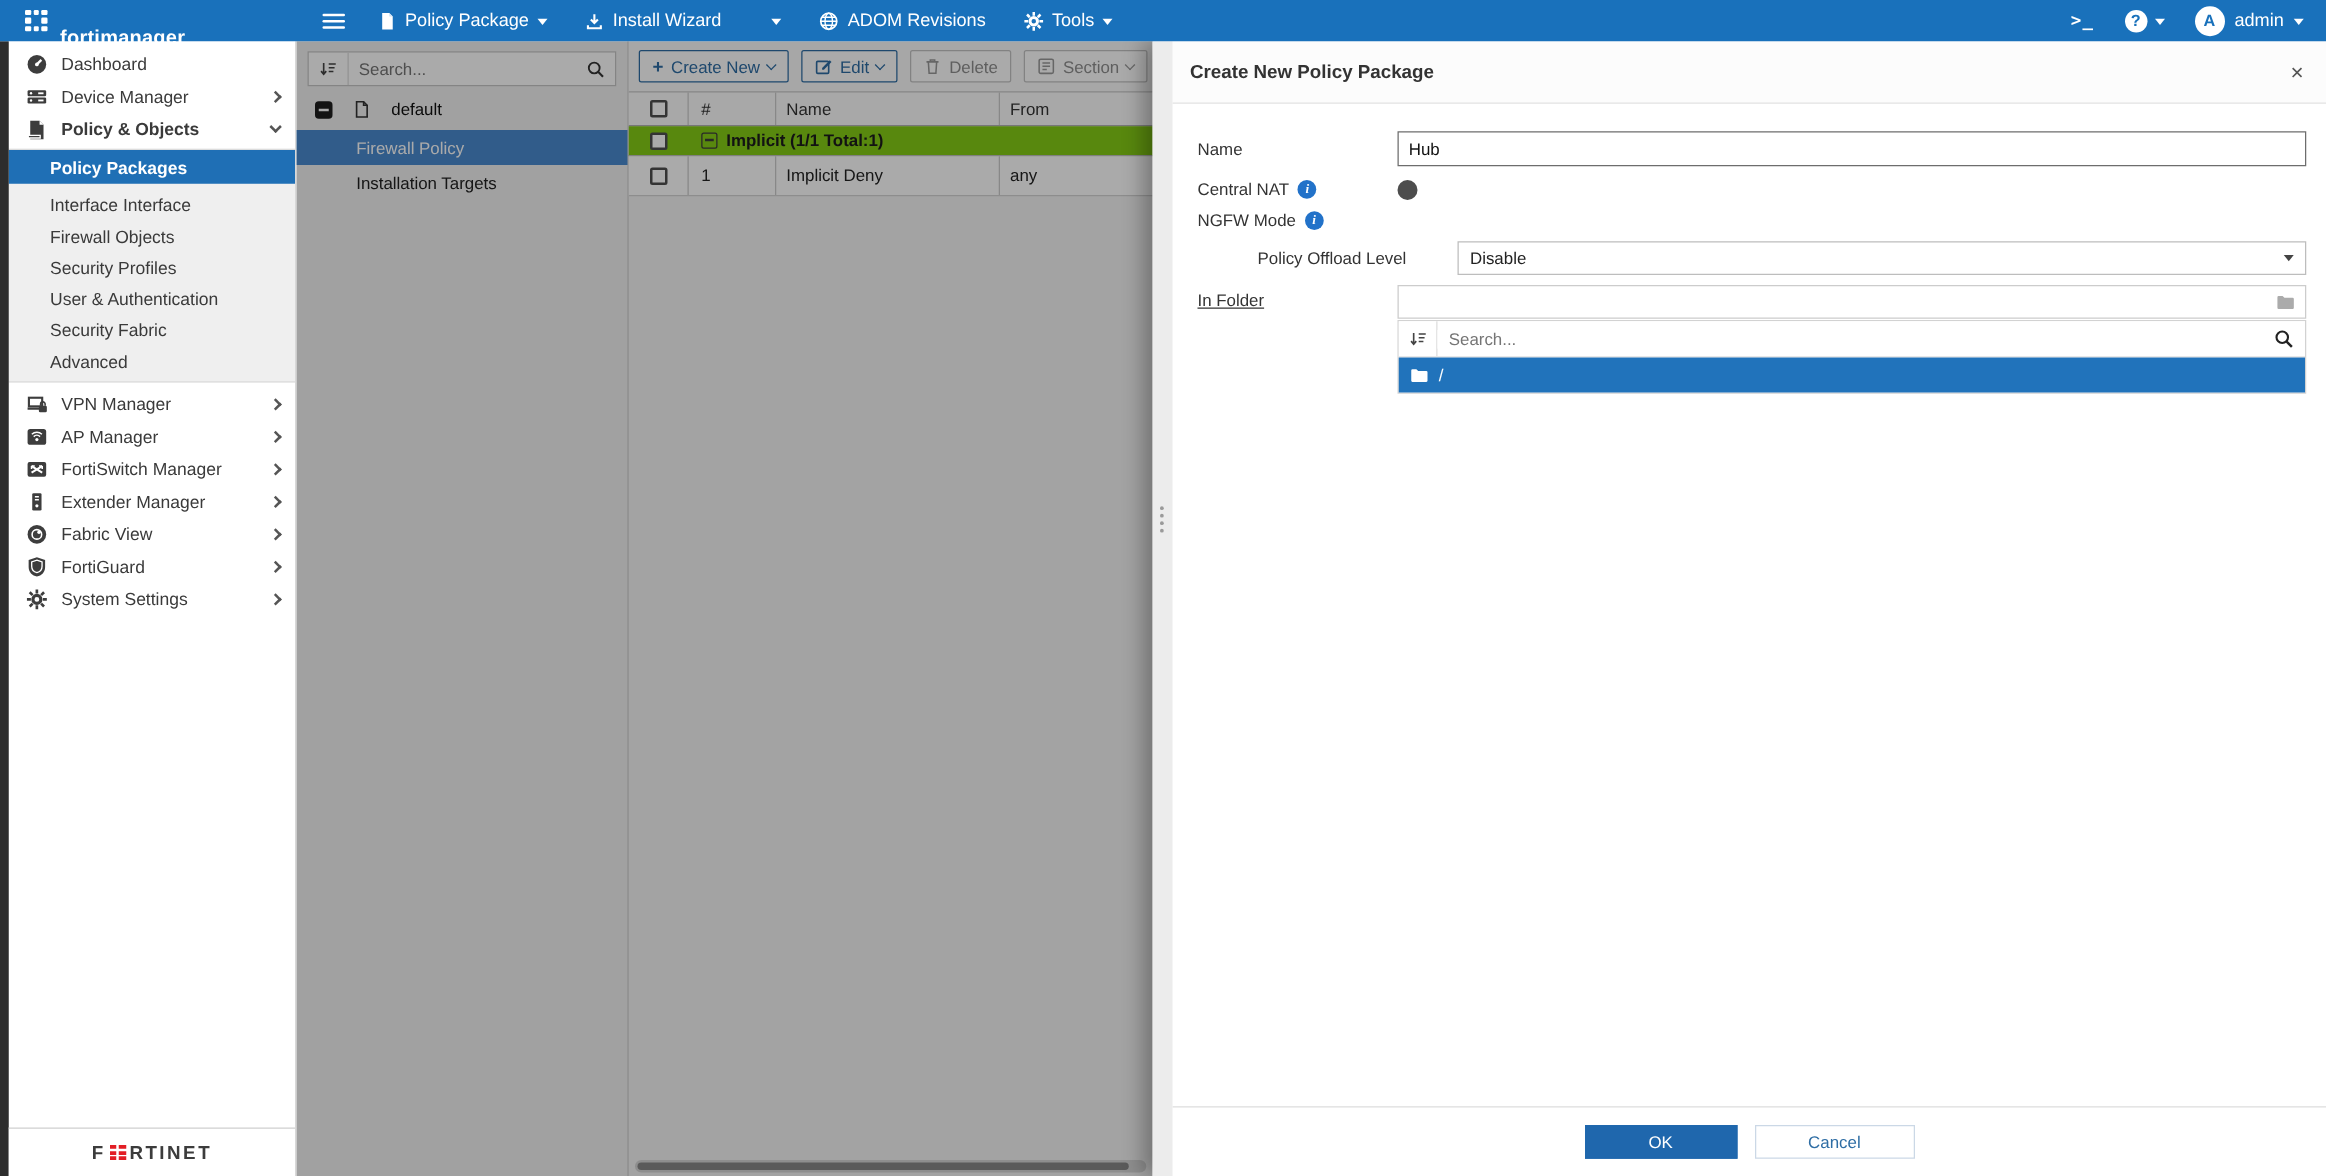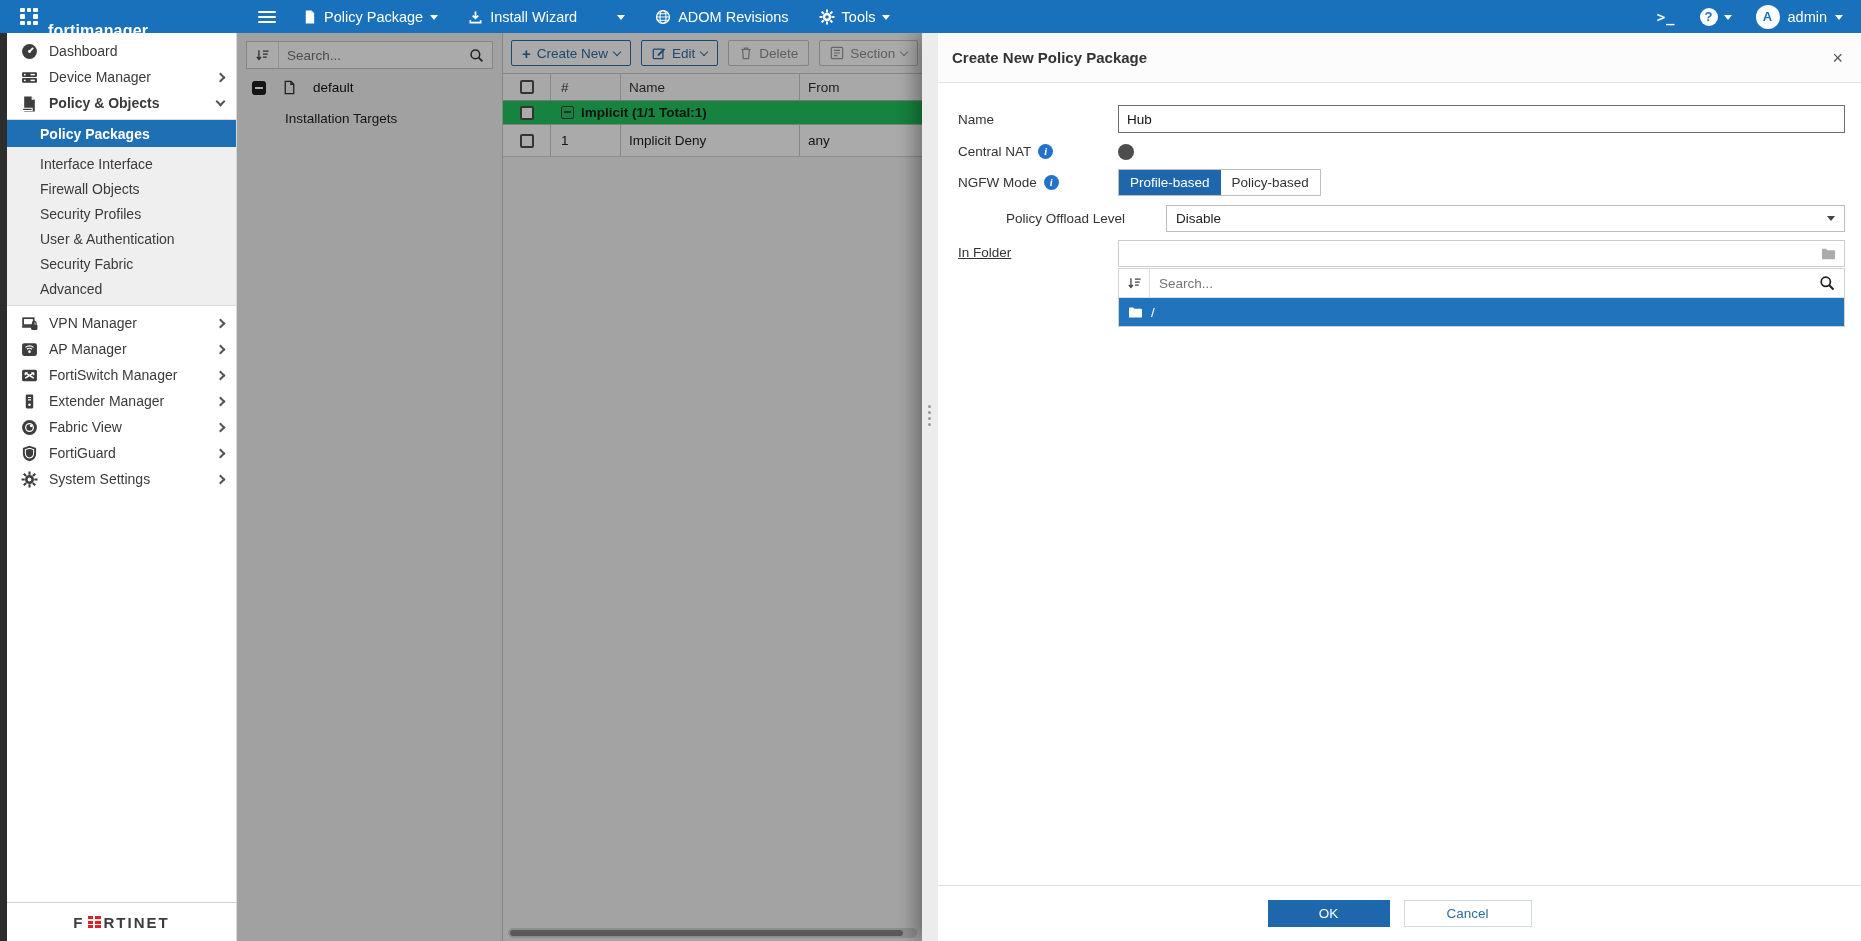--- a/index.html
+++ b/index.html
@@ -85,21 +85,21 @@
   .thead { display:flex; height:28px; background:#fcfcfc; border-top:1px solid #c9c9c9;
     border-bottom:1px solid #b3b3b3; font-size:13.5px; color:#333; align-items:center; }
   .col-sel { width:48px; align-self:stretch; border-right:1px solid #ccc; display:flex;
     align-items:center; justify-content:center; flex:0 0 48px; }
   .col-num { width:70px; padding-left:10px; align-self:stretch; display:flex; align-items:center;
     border-right:1px solid #ccc; flex:0 0 70px; }
   .col-name { width:179px; padding-left:8px; align-self:stretch; display:flex; align-items:center;
     border-right:1px solid #ccc; flex:0 0 179px; }
   .col-from { flex:1; padding-left:8px; display:flex; align-items:center; }
   .cb { width:14px; height:14px; border:2px solid #4f4f4f; border-radius:2px; background:#fff; cursor:pointer; }
-  .trow-group { display:flex; height:24px; background:#22c55e; border-bottom:1px solid #c0c0c0;
+  .trow-group { display:flex; height:24px; background:#84cc16; border-bottom:1px solid #c0c0c0;
     align-items:center; font-weight:700; font-size:13.5px; color:#1c1c1c; }
   .grp-cell { flex:1; display:flex; align-items:center; gap:7px; padding-left:10px; }
   .gminus { width:13px; height:13px; border:1.6px solid #3c3c3c; border-radius:2px; position:relative; background:transparent; }
   .gminus::after { content:""; position:absolute; left:2px; right:2px; top:4.2px; height:1.6px; background:#3c3c3c; }
   .trow { display:flex; height:32px; background:#fff; border-bottom:1px solid #d4d4d4;
     align-items:center; font-size:13.5px; color:#222; }
   .hscroll { position:absolute; left:5px; right:5px; bottom:3px; height:10px; background:#d6d6d6; border-radius:5px; }
   .hscroll .thumb { position:absolute; left:2px; top:2px; height:6px; width:96%; background:#878787; border-radius:3px; }
 
   
@@ -398,20 +398,23 @@
       </span>
     </div>
     <div class="tree-root">
       <span class="minusbox"></span>
       <svg width="15" height="15" viewBox="0 0 16 16">
           <path d="M3.5 1.5h6l3 3v10h-9z" fill="none" stroke="#333" stroke-width="1.4"></path>
           <path d="M9.5 1.5v3h3" fill="none" stroke="#333" stroke-width="1.4"></path>
         </svg>
       <span>default</span>
     </div>
+    <div class="tree-item selected">
+      <span>Firewall Policy</span>
+    </div>
     <div class="tree-item">
       <span>Installation Targets</span>
     </div>
   </div>
 
   <div class="main">
     <div class="toolbar">
       <div class="btn">
         <span class="plus">+</span>
         <span>Create New</span>
@@ -503,26 +506,20 @@
         </div>
         <div class="fctrl">
           <span class="toggle"><span class="knob"></span></span>
         </div>
       </div>
 
       <div class="frow" style="margin-bottom:9px;">
         <div class="flabel">
           <span>NGFW Mode</span>
           <span class="info">i</span>
-        </div>
-        <div class="fctrl">
-          <span class="seg">
-            <span class="opt sel">Profile-based</span>
-            <span class="opt">Policy-based</span>
-          </span>
         </div>
       </div>
 
       <div class="frow" style="margin-bottom:8px;margin-left:48px;">
         <div class="flabel">Policy Offload Level</div>
         <div class="fctrl">
           <div class="selbox">
             <span>Disable</span>
             <span class="caret-dk"></span>
           </div>

